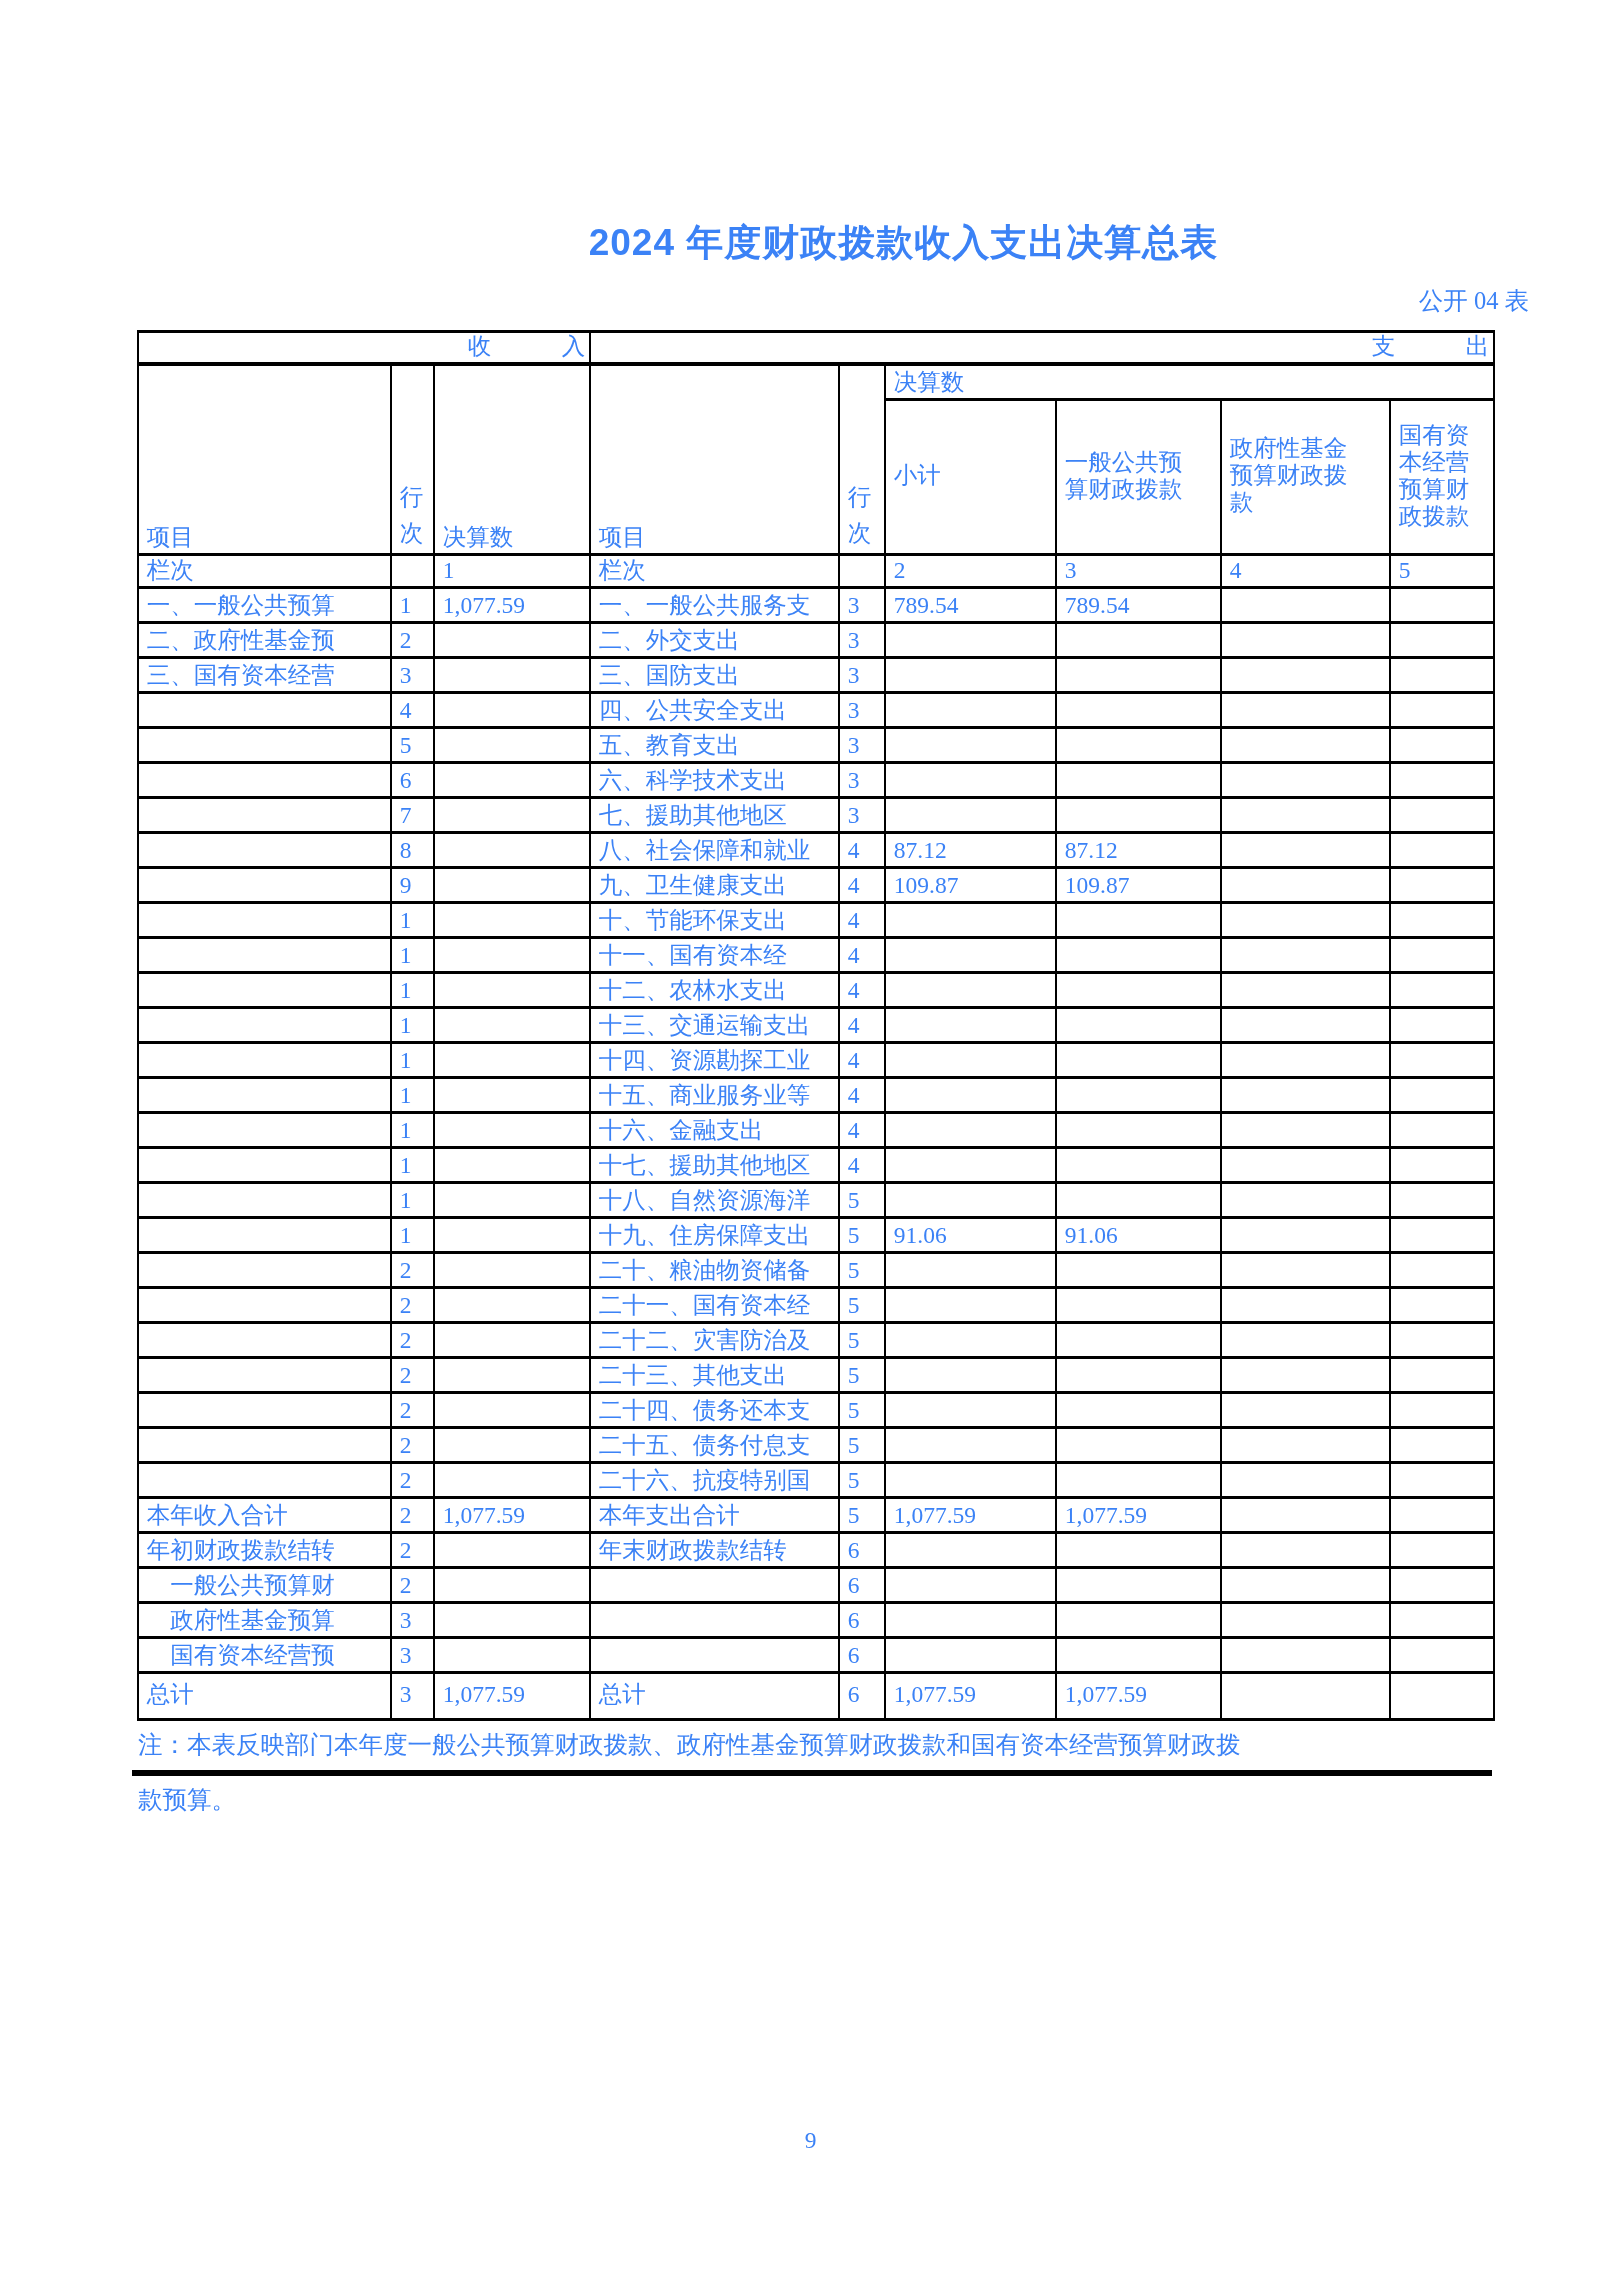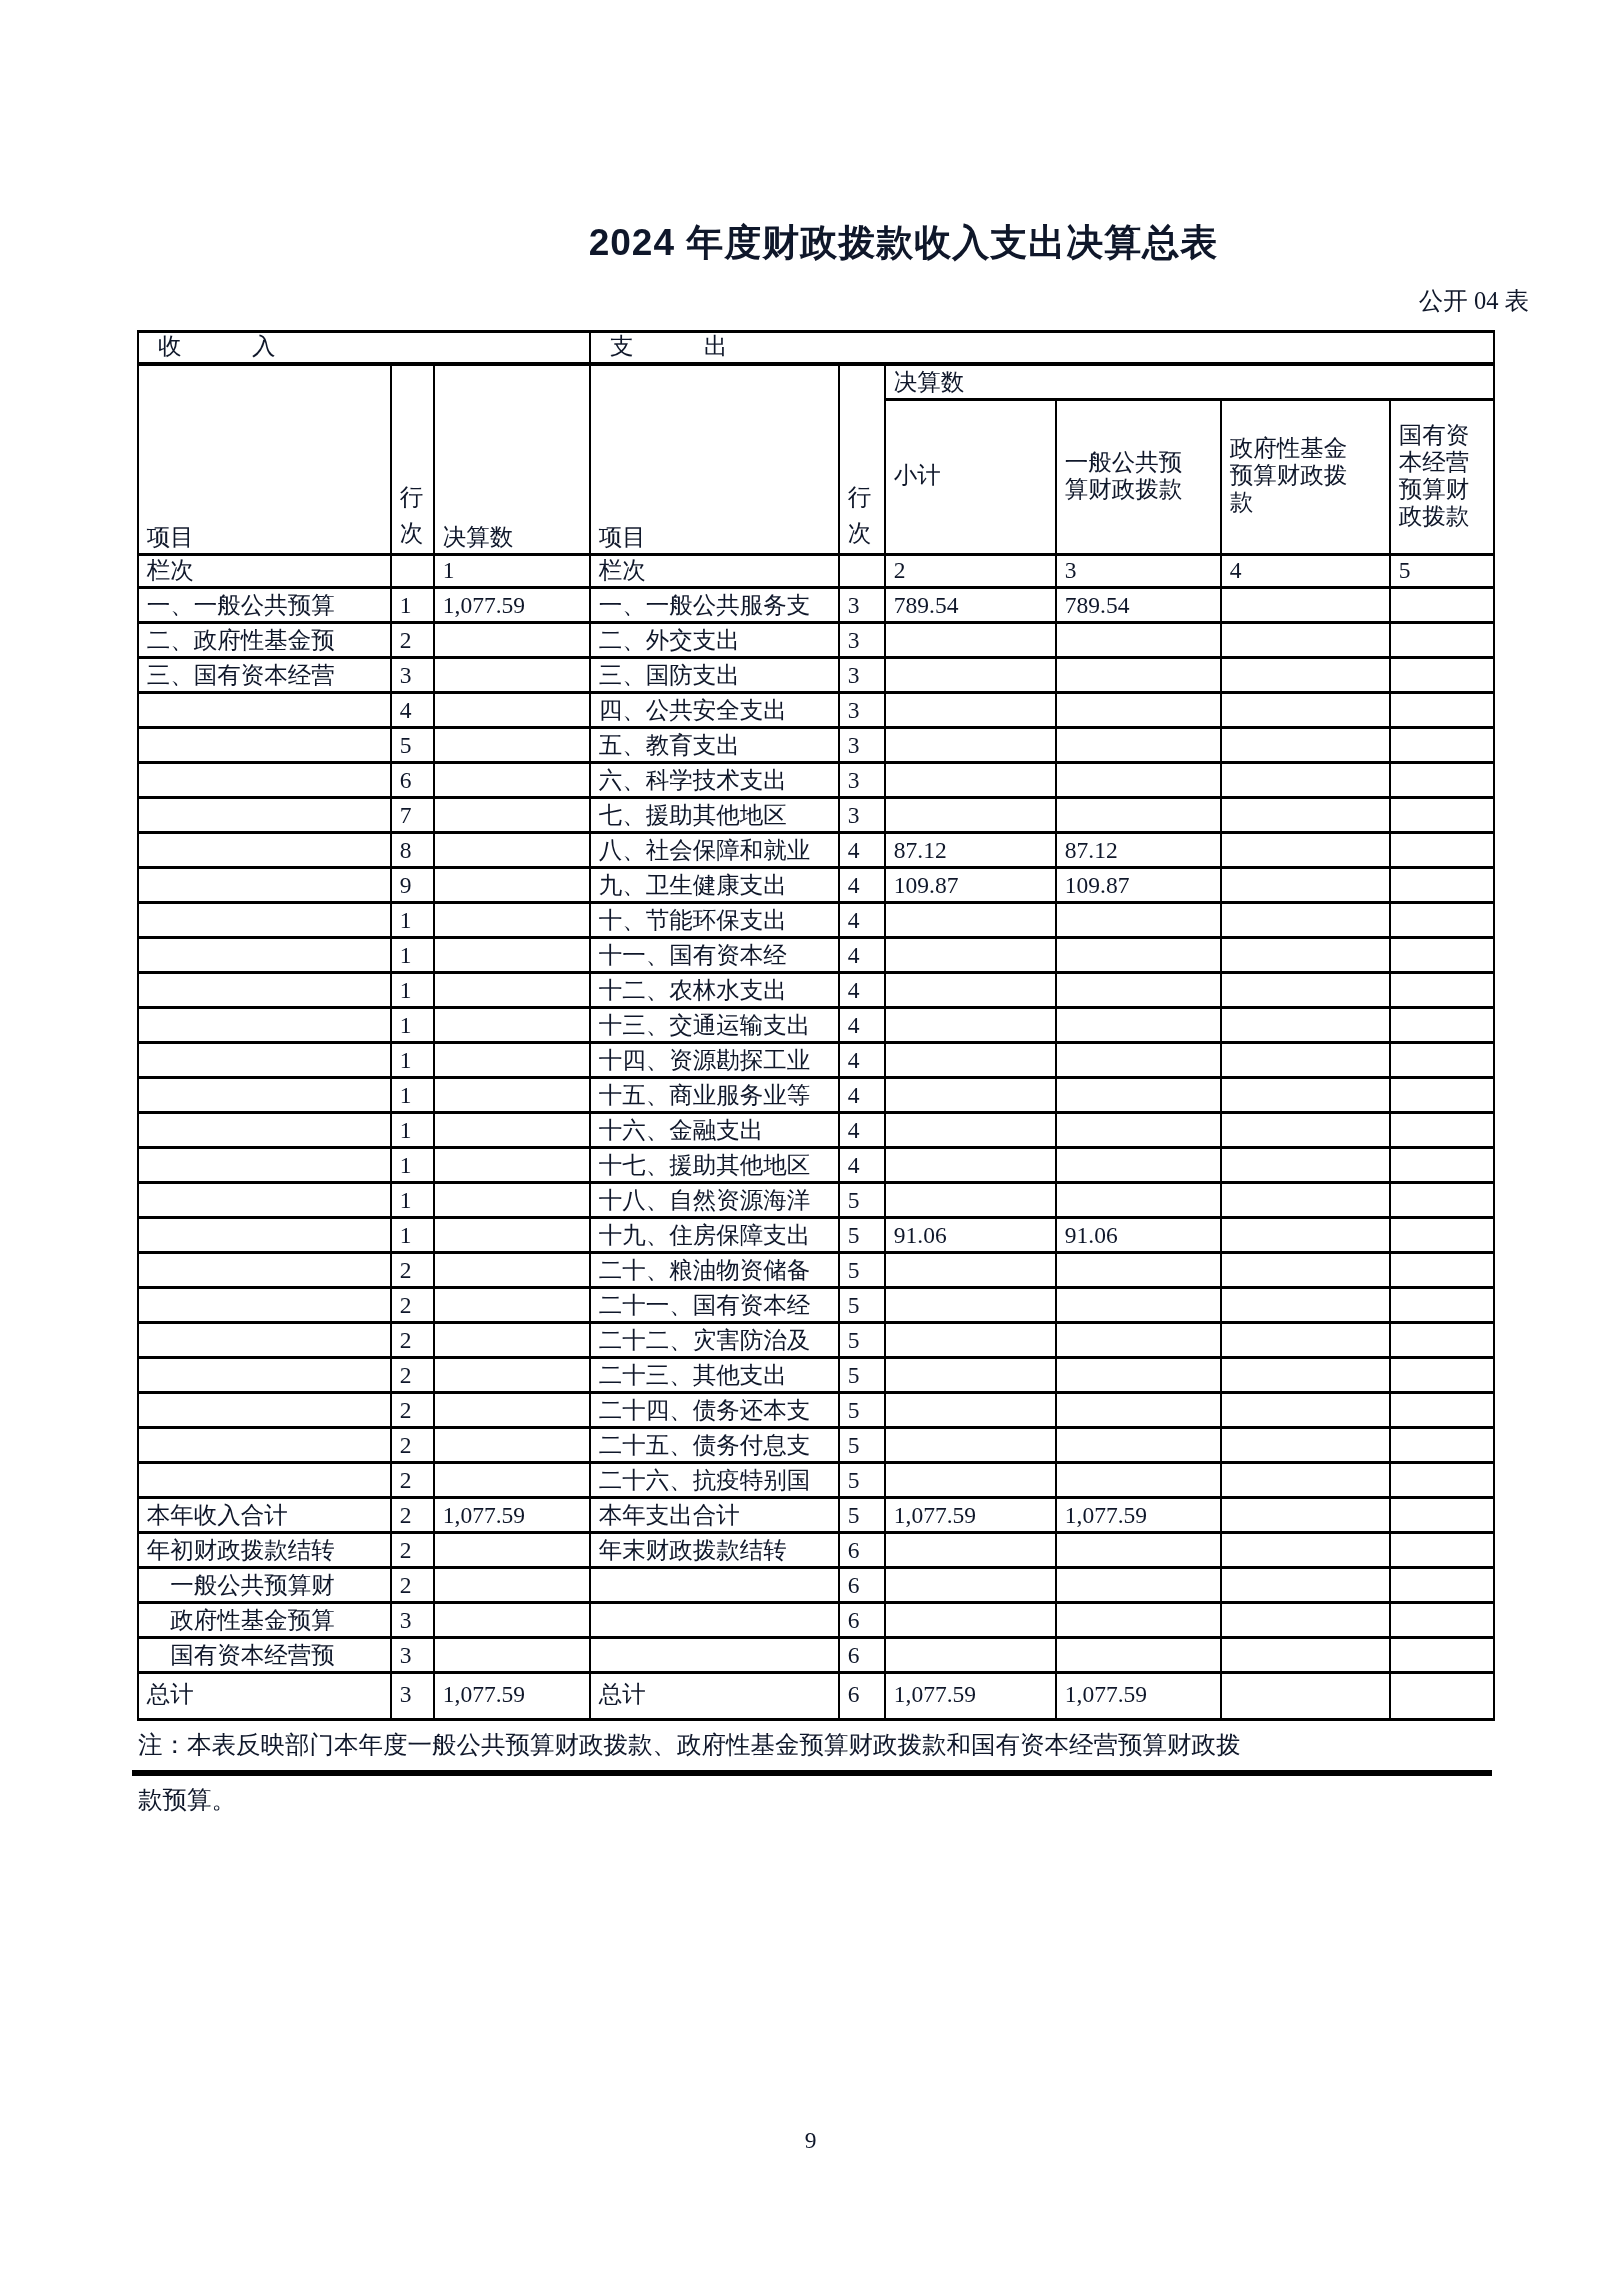--- a/index.html
+++ b/index.html
@@ -2,21 +2,21 @@
 <html><head>
 <meta charset="utf-8">
 <style>
   html, body { margin: 0; padding: 0; background: #888; }
   .page {
     position: relative;
     width: 1621px;
     height: 2293px;
     margin: 0 auto;
     background: #ffffff;
-    color: #0f172a;
+    color: #3b82f6;
     font-family: "Liberation Serif", "DejaVu Serif", serif;
   }
   .title {
     padding-top: 218px;
     padding-left: 186px;
     text-align: center;
     font-size: 37px;
     font-weight: bold;
     letter-spacing: 1px;
     font-family: "Liberation Sans", "DejaVu Sans", sans-serif;
@@ -45,21 +45,21 @@
   table.main td {
     border: 2px solid #000;
     border-top-width: 3.9px;
     border-bottom-width: 3.9px;
     padding: 0 3.9px 2px 7.8px;
     overflow: hidden;
     vertical-align: bottom;
     text-align: left;
   }
   tr.r-section { height: 31px; }
-  tr.r-section td { border-bottom-width: 4.9px; padding-left: 19px; vertical-align: middle; }
+  tr.r-section td { border-bottom-width: 4.9px; padding-left: 19px; vertical-align: middle; text-align: right; }
   tr.r-band { height: 35px; }
   td.band { border-bottom-width: 4.9px; text-align: center; vertical-align: middle; }
   tr.r-sub { height: 155px; }
   tr.r-sub td, td.hmid { vertical-align: middle; white-space: pre-line; }
   td.hcenter { text-align: center; vertical-align: middle; }
   td.hrowno { text-align: center; vertical-align: middle; white-space: pre-line; padding: 0 2px; line-height: 1.5; }
   tbody tr { height: 35px; margin-top: 48px; }
   tbody tr:first-child { height: 33px; }
   tbody tr:last-child { height: 47px; }
   tbody tr:last-child td { vertical-align: middle; font-family: Liberation Serif, serif; }

